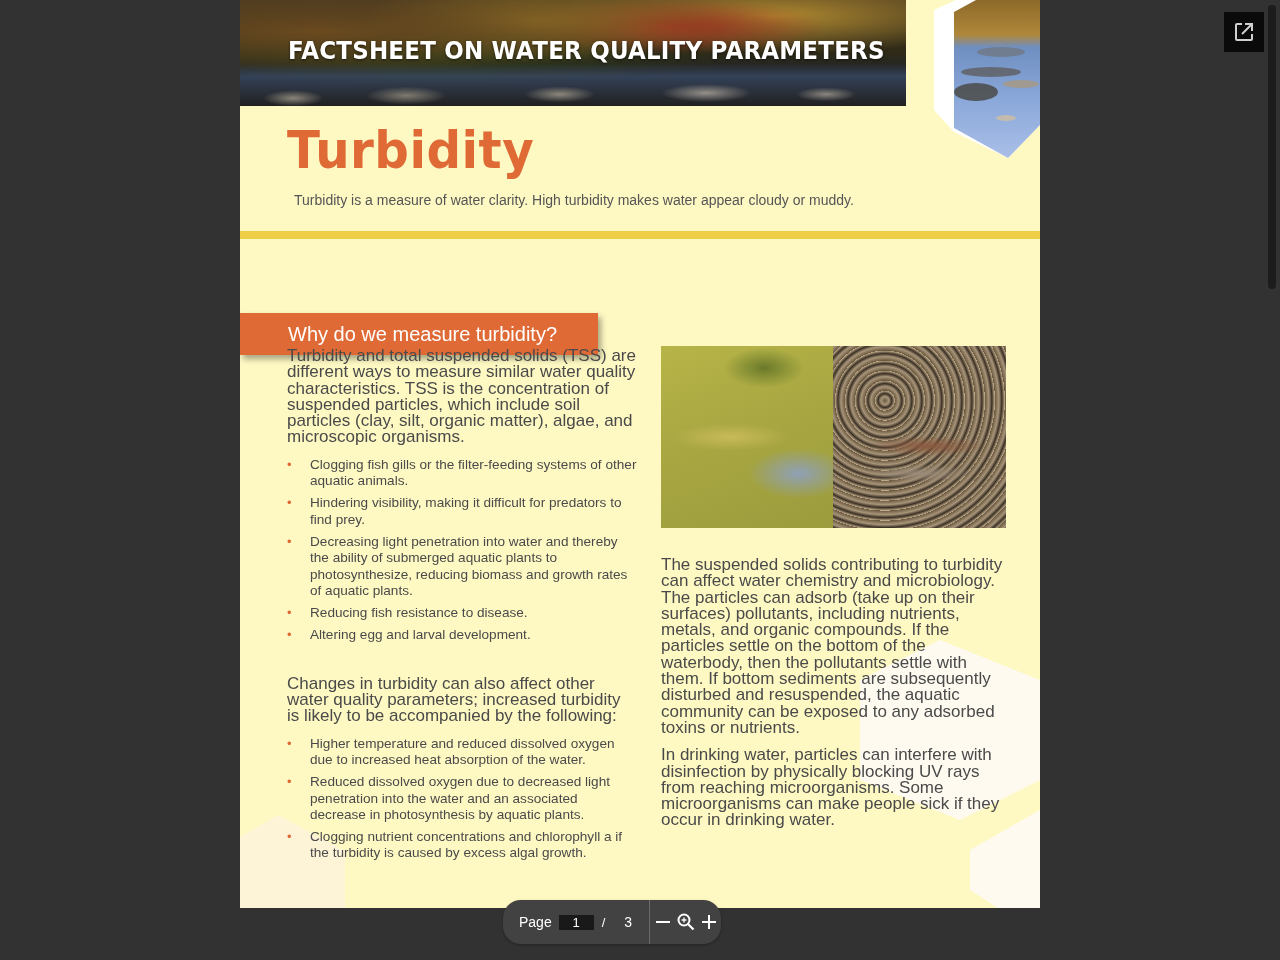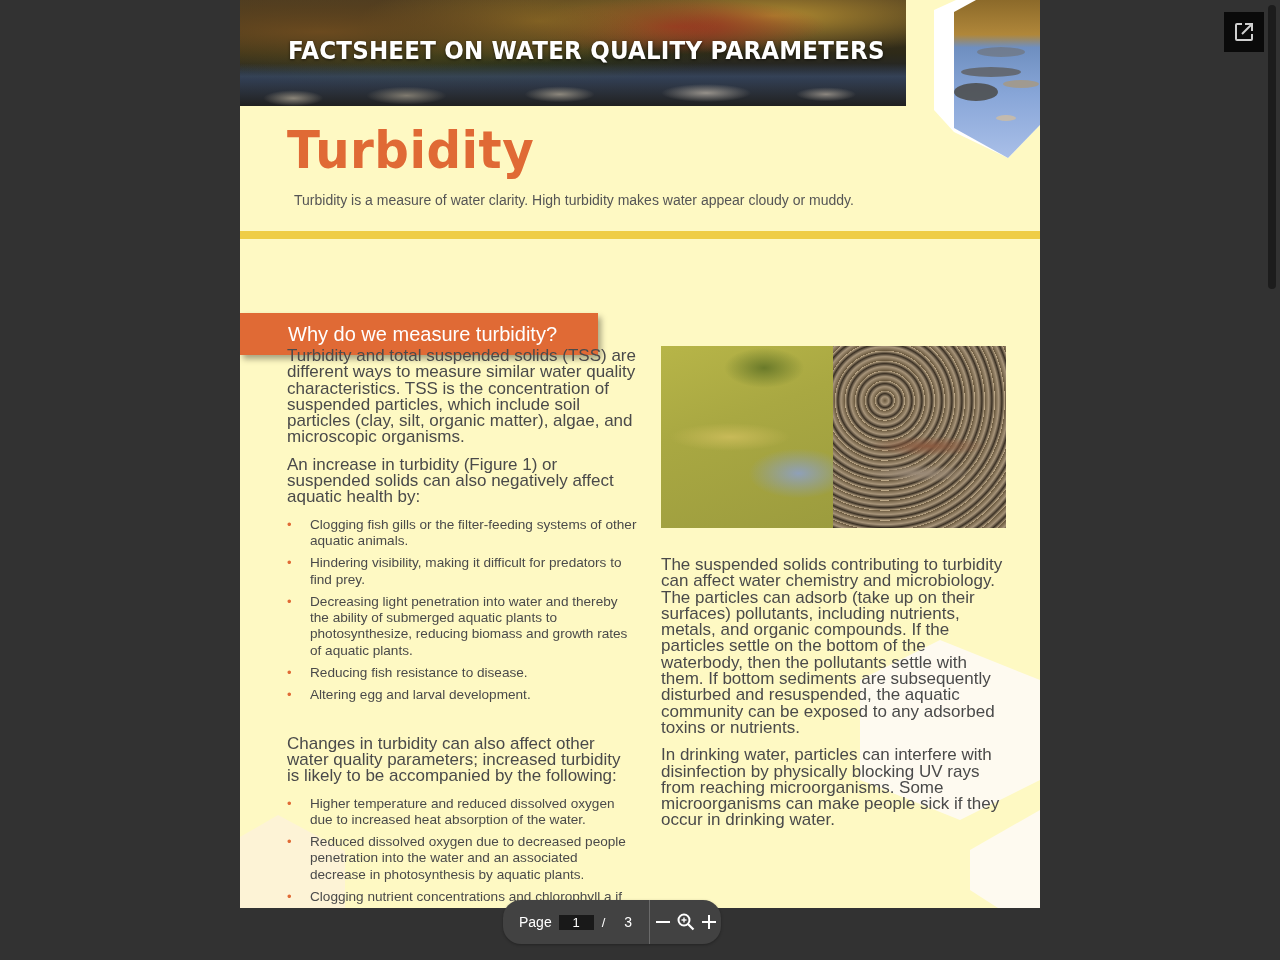--- a/index.html
+++ b/index.html
@@ -187,33 +187,32 @@
     <svg class="hex" style="left:45px;top:940px" width="150" height="20" viewBox="0 0 150 20">
       <polygon points="40,20 85,0 130,20" fill="#f8dac8"></polygon>
     </svg>
     <svg class="hex" style="left:620px;top:640px" width="180" height="300" viewBox="0 0 180 300">
       <polygon points="0,40 80,0 180,40 180,140 100,180 0,140" fill="#fefaf0"></polygon>
       <polygon points="110,210 180,170 180,295 110,250" fill="#fefaf0"></polygon>
     </svg>
 
     <div class="col-left">
       <p class="body">Turbidity and total suspended solids (TSS) are different ways to measure similar water quality characteristics. TSS is the concentration of suspended particles, which include soil particles (clay, silt, organic matter), algae, and microscopic organisms.</p>
-      <p class="body">An increase in turbidity (Figure 1) or suspended solids can also negatively affect aquatic health by:</p>
       <ul class="bullets">
         <li><span class="dot">•</span><span>Clogging fish gills or the filter-feeding systems of other aquatic animals.</span></li>
         <li><span class="dot">•</span><span>Hindering visibility, making it difficult for predators to find prey.</span></li>
         <li><span class="dot">•</span><span>Decreasing light penetration into water and thereby the ability of submerged aquatic plants to photosynthesize, reducing biomass and growth rates of aquatic plants.</span></li>
         <li><span class="dot">•</span><span>Reducing fish resistance to disease.</span></li>
         <li><span class="dot">•</span><span>Altering egg and larval development.</span></li>
       </ul>
       <div class="gap"></div>
       <p class="body">Changes in turbidity can also affect other water quality parameters; increased turbidity is likely to be accompanied by the following:</p>
       <ul class="bullets">
         <li><span class="dot">•</span><span>Higher temperature and reduced dissolved oxygen due to increased heat absorption of the water.</span></li>
-        <li><span class="dot">•</span><span>Reduced dissolved oxygen due to decreased people penetration into the water and an associated decrease in photosynthesis by aquatic plants.</span></li>
+        <li><span class="dot">•</span><span>Reduced dissolved oxygen due to decreased light penetration into the water and an associated decrease in photosynthesis by aquatic plants.</span></li>
         <li><span class="dot">•</span><span>Clogging nutrient concentrations and chlorophyll a if the turbidity is caused by excess algal growth.</span></li>
       </ul>
     </div>
 
     <div class="col-right">
       <div class="figure">
         <div class="fig-left"></div>
         <div class="fig-right"></div>
       </div>
       <div style="height:29px"></div>

